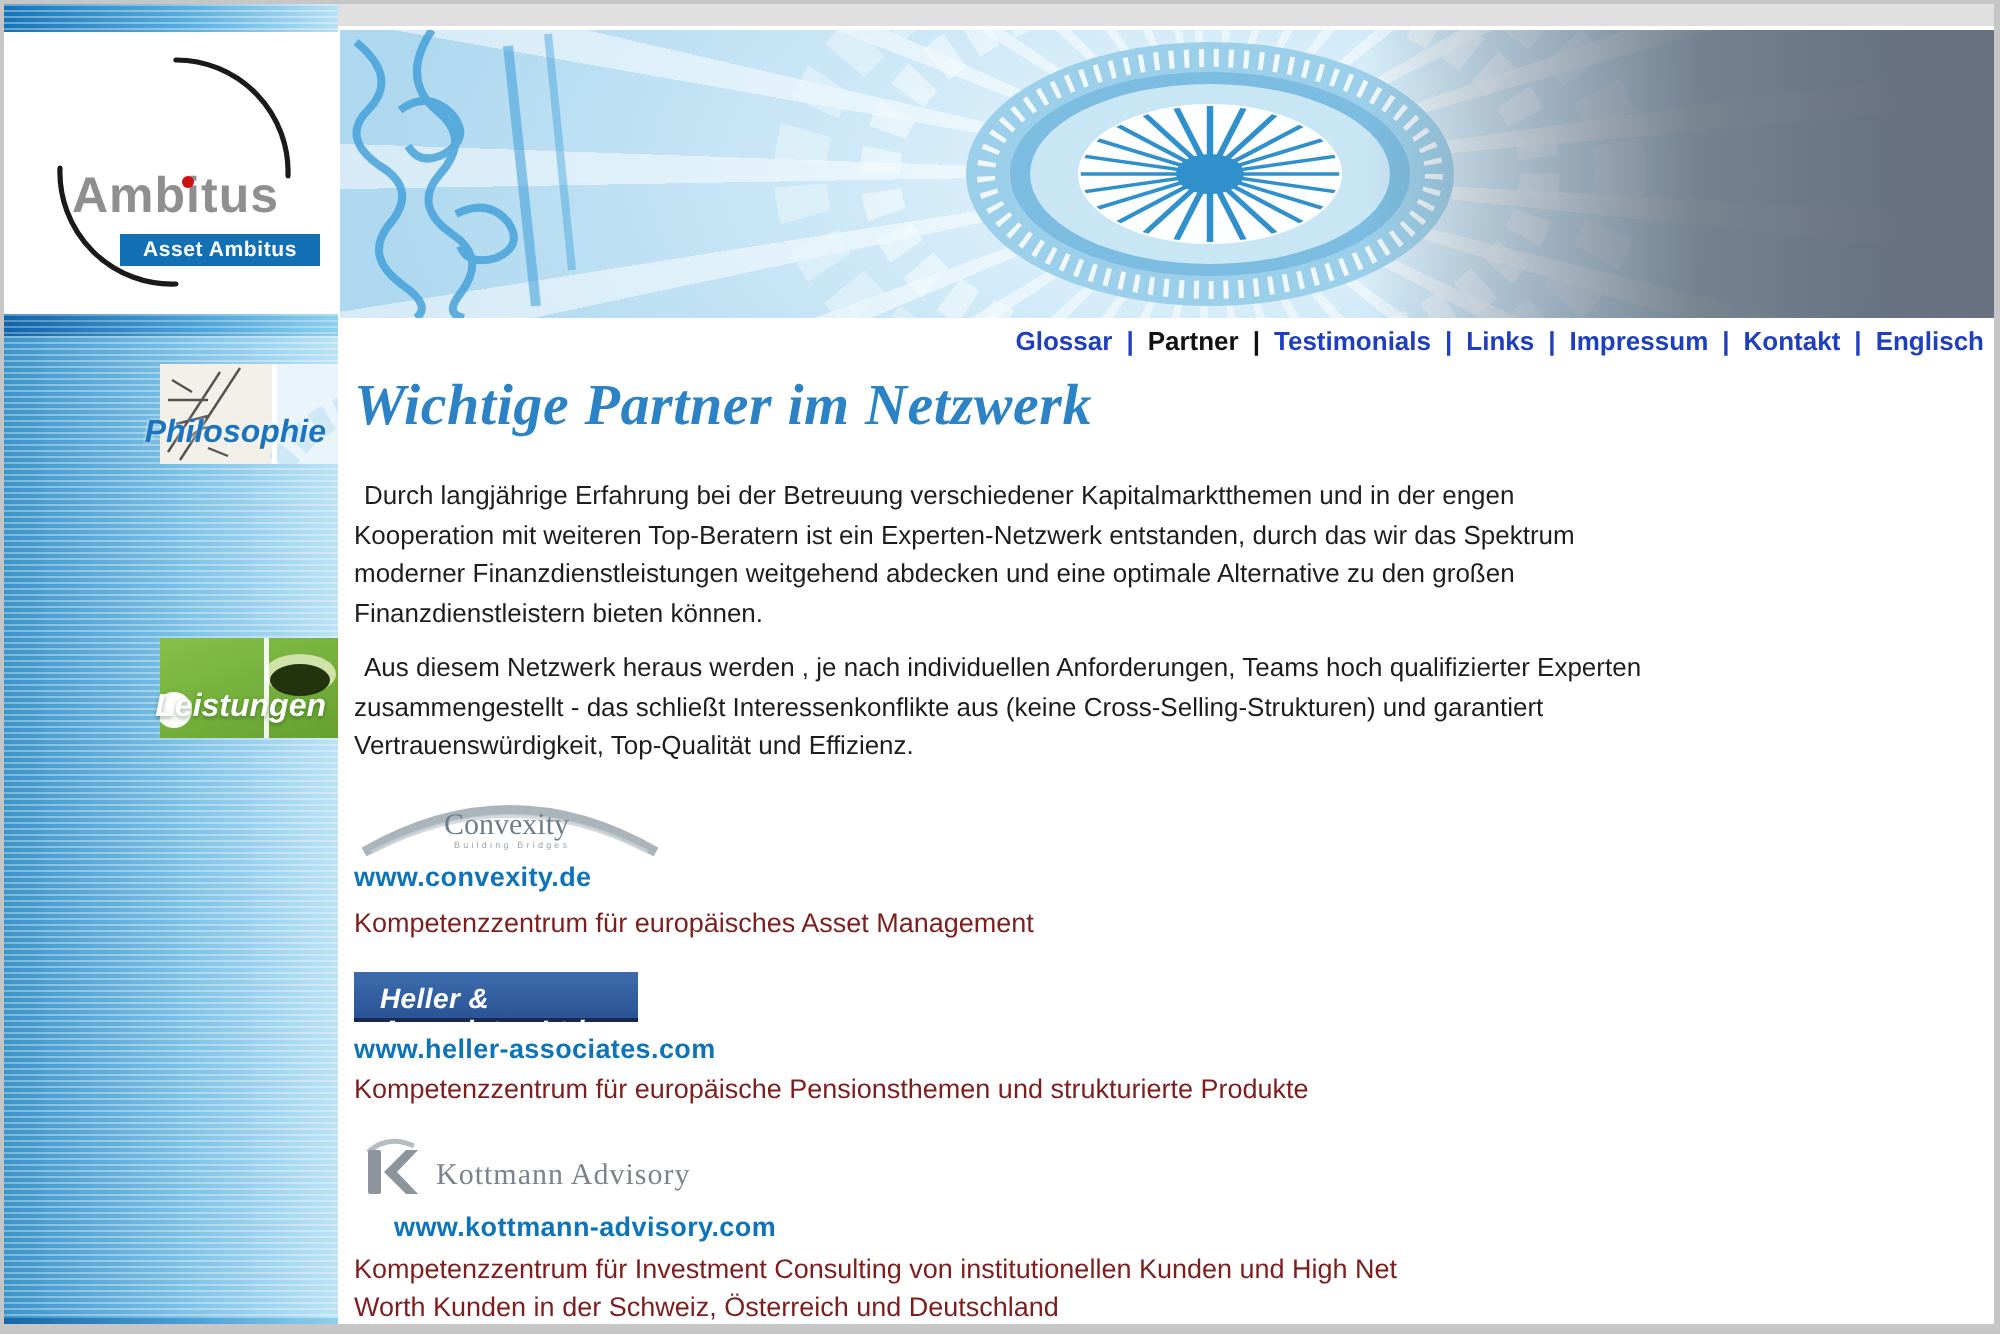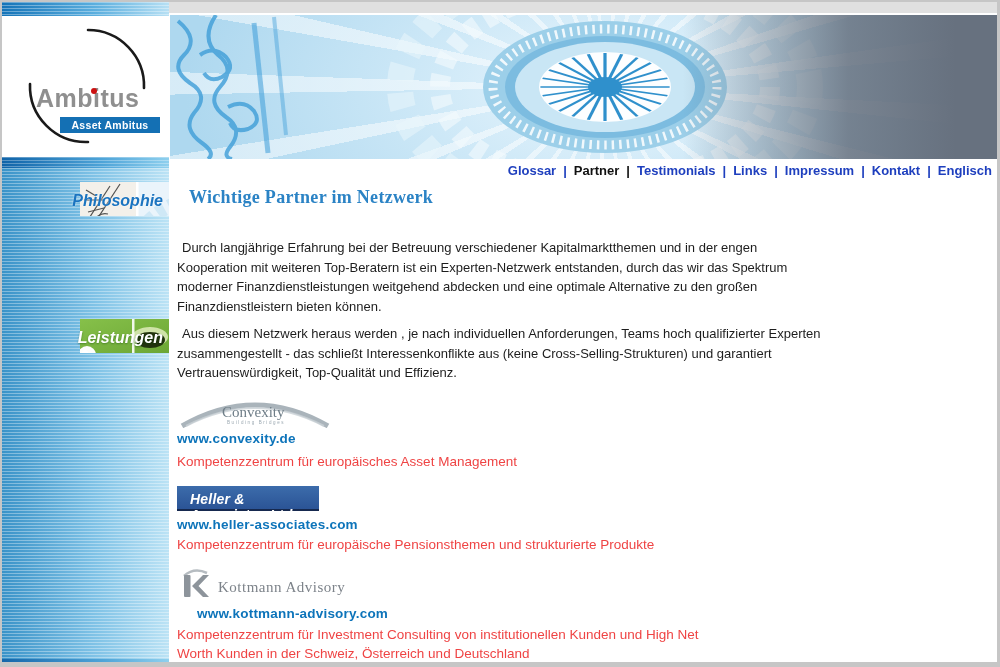--- a/index.html
+++ b/index.html
@@ -43,33 +43,33 @@
   .side-cap-top{position:absolute;left:0;top:155px;width:167px;height:11px;
     background:
       repeating-linear-gradient(180deg,rgba(255,255,255,.3) 0 1px,rgba(255,255,255,0) 1px 3px),
       linear-gradient(90deg,#0f63a8,#4ea4d8 60%,#8fd0ee);}
   .side-panel{position:absolute;left:0;top:166px;width:167px;height:491px;
     background:
       repeating-linear-gradient(180deg,rgba(255,255,255,.35) 0 1px,rgba(255,255,255,0) 1px 3px),
       linear-gradient(90deg,#3a93c8,#7fc2e6 55%,#bce3f5);}
   .side-cap-bottom{position:absolute;left:0;top:657px;width:167px;height:8px;
     background:linear-gradient(90deg,#1566aa,#4ea4d8 60%,#8fd0ee);}
-  .side-btn{position:absolute;left:33px;width:134px;height:34px;cursor:pointer;overflow:hidden;padding-left:45px;}
+  .side-btn{position:absolute;left:33px;width:134px;height:50px;cursor:pointer;overflow:hidden;padding-left:45px;}
   .side-btn .lbl{position:absolute;right:6px;bottom:6px;font-style:italic;font-weight:bold;font-size:16px;
     color:var(--sidebar_label_blue);text-shadow:0 0 2px rgba(255,255,255,.8);}
   .side-btn.white .lbl{color:#fff;text-shadow:0 1px 2px rgba(0,60,0,.4);}
   
   .main{position:absolute;left:175px;top:157px;width:660px;}
-  .page-title{position:absolute;left:12px;top:28px;font-family:"Liberation Serif",serif;
-    font-size:18px;color:var(--heading_blue);letter-spacing:.3px;}
+  .page-title{position:absolute;left:0;top:28px;font-family:"Liberation Serif",serif;font-style:italic;
+    font-size:29px;color:var(--heading_blue);letter-spacing:.3px;}
   .para{position:absolute;left:0;width:650px;font-size:13px;line-height:19.5px;color:#1d1d1d;text-indent:5px;}
   .p1{top:79px;} .p2{top:165px;}
   .partner-link{position:absolute;left:0;font-size:13.5px;font-weight:bold;color:var(--link_blue);
     text-decoration:none;letter-spacing:.2px;cursor:pointer;display:block;}
-  .partner-desc{position:absolute;left:0;width:650px;font-size:13.5px;color:#ef4444;line-height:19px;}
+  .partner-desc{position:absolute;left:0;width:650px;font-size:13.5px;color:#7f1d1d;line-height:19px;}
   .conv-logo{position:absolute;left:3px;top:237px;}
   .link-conv{top:272px;} .desc-conv{top:293px;}
   .heller-box{position:absolute;left:0;top:327px;width:142px;height:25px;
     background:linear-gradient(180deg,#3c6cab,#2b5496);border-bottom:2px solid #16294f;cursor:default;}
   .heller-box span{display:block;padding:5px 0 0 13px;font-size:14px;font-style:italic;font-weight:bold;color:#fff;letter-spacing:.2px;}
   .link-heller{top:358px;} .desc-heller{top:376px;}
   .kott-logo{position:absolute;left:3px;top:408px;}
   .link-kott{top:447px;margin-left:20px;} .desc-kott{top:466px;width:560px;}
 </style>
 </head>

